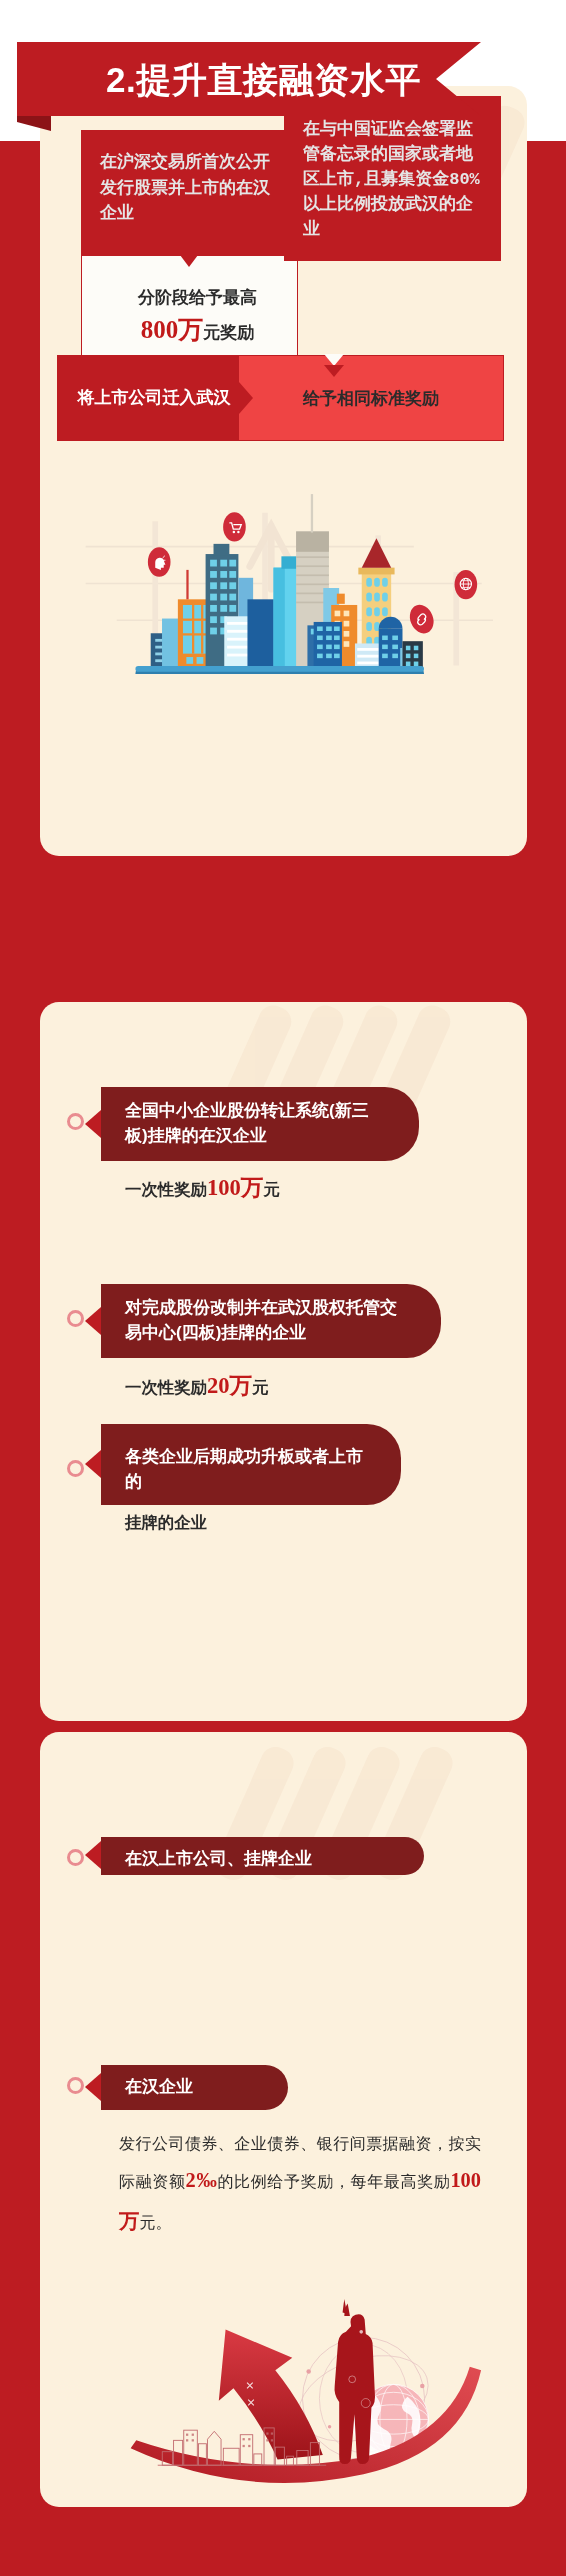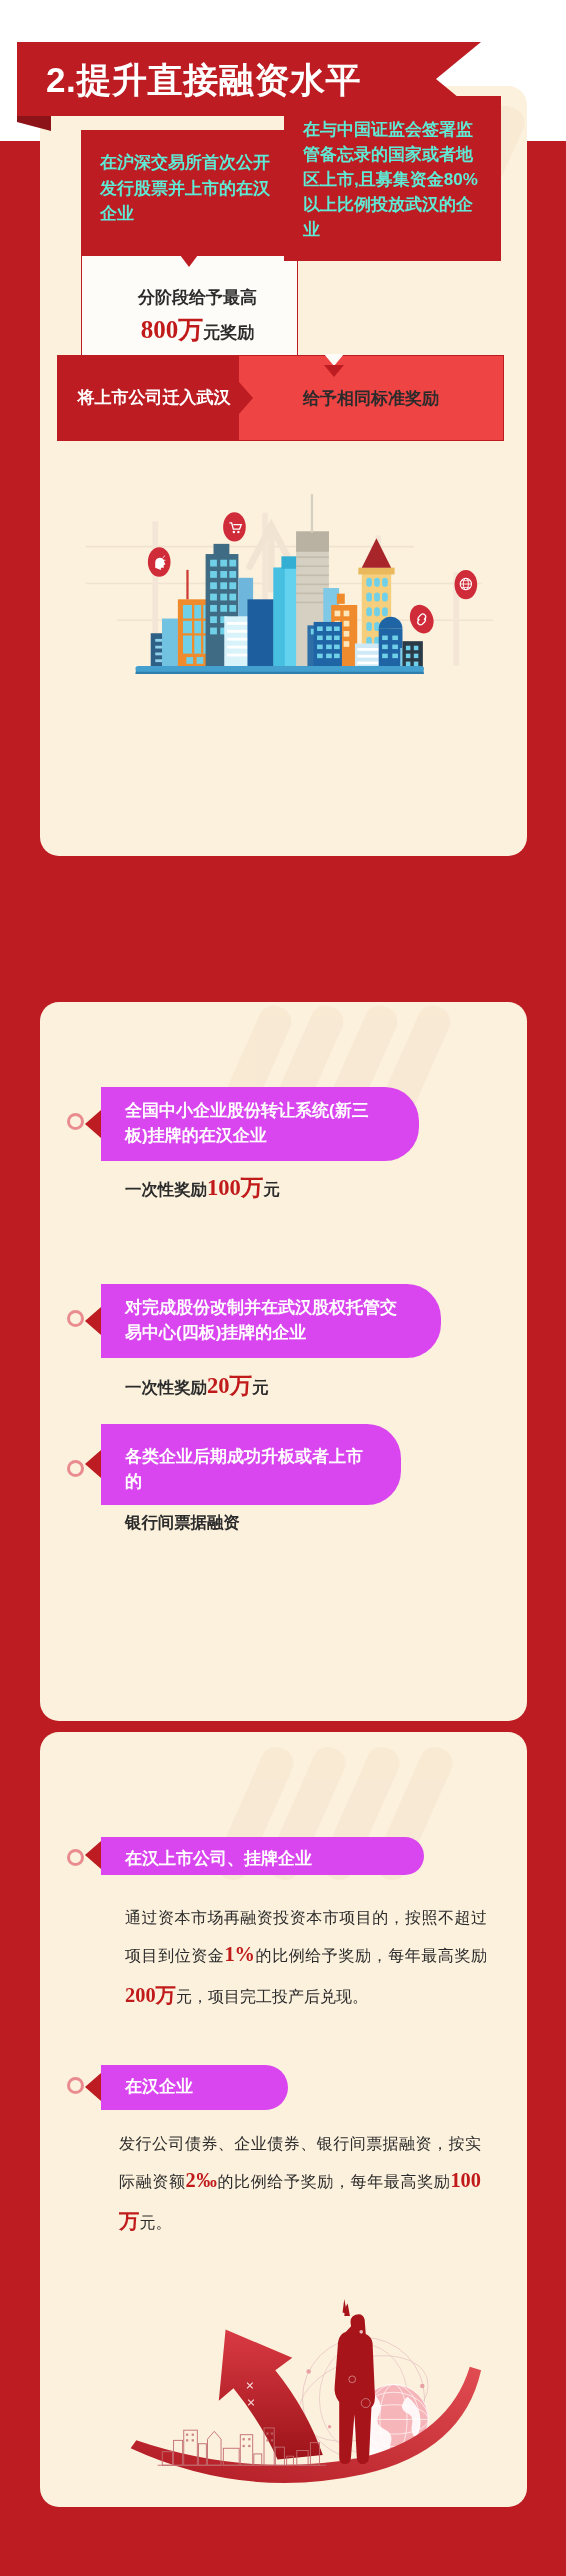--- a/index.html
+++ b/index.html
@@ -49,20 +49,21 @@
   }
   .ribbon {
     position: absolute;
     left: 0; top: 0;
     width: 464px; height: 74px;
     background: #bd1c22;
     clip-path: polygon(0 0, 464px 0, 419px 37px, 464px 74px, 0 74px);
     z-index: 2;
     display: flex;
     align-items: center;
+    justify-content: center;
   }
   .ribbon-title {
     font-size: 35px;
     font-weight: bold;
     color: #ffffff;
     letter-spacing: 0.6px;
     padding-left: 29px;
     line-height: 1;
     white-space: nowrap;
   }
@@ -98,26 +99,27 @@
   
   .col {
     position: absolute;
     width: 217px;
   }
   .col-left  { left: 17px;  top: 44px; margin-left: 24px; }
   .col-right { left: 244px; top: 10.2px; }
 
   .col-head {
     background: #bd1c22;
-    color: #5eead4;
+    color: #e5e5e5;
     font-size: 17px;
     font-weight: bold;
     line-height: 1.48;
     padding: 20.4px 19px 19px 19px;
     position: relative;
+    font-family: Liberation Mono, monospace;
   }
   .col-head.h-left  { min-height: 126px; }
   .col-head.h-right { min-height: 160px; }
 
   .col-body {
     background: #fdfcf8;
     border-left: 1.7px solid #bd1c22;
     border-right: 1.7px solid #bd1c22;
     border-bottom: 1.7px solid #bd1c22;
     position: relative;
@@ -212,21 +214,21 @@
 
   
   .city-ill {
     position: absolute;
     left: 22.6px; top: 373px;
     width: 447px; height: 215px;
   }
   .tag {
     position: absolute;
     left: 61px;
-    background: #d946ef;
+    background: #7f1d1d;
     color: #ffffff;
     font-weight: bold;
     font-size: 17px;
     line-height: 1.46;
     padding: 12.4px 29px 12.4px 24px;
     border-radius: 0 34px 34px 0;
     z-index: 3;
   }
   .tag::before {
     content: "";
@@ -546,37 +548,34 @@
 
   <div class="dot" style="top:308px;"></div>
   <div class="tag" style="top:282px; width:340px;">对完成股份改制并在武汉股权托管交易中心(四板)挂牌的企业</div>
   <div class="sub-line" style="top:368px;">
     <span>一次性奖励</span><span class="hl">20万</span><span>元</span>
   </div>
 
   <div class="dot" style="top:458px;"></div>
   <div class="tag" style="top:422px; width:300px; padding-top:21px; padding-bottom:10.2px;">各类企业后期成功升板或者上市的</div>
   <div class="sub-line" style="top:510px;">
-    <span>银行间票据融资</span>
+    <span>挂牌的企业</span>
   </div>
 </div>
 
 <div class="card" id="card3">
   <div class="card-watermark">
     <div class="wm-stroke" style="left:11.3px;  top:0px; width:33px; height:141px;"></div>
     <div class="wm-stroke" style="left:63px; top:0px; width:33px; height:141px;"></div>
     <div class="wm-stroke" style="left:117px; top:0px; width:33px; height:141px;"></div>
     <div class="wm-stroke" style="left:170px; top:0px; width:33px; height:141px;"></div>
   </div>
 
   <div class="dot" style="top:117px;"></div>
   <div class="tag" style="top:105px; width:323px; padding-top:10.2px; padding-bottom:3px;">在汉上市公司、挂牌企业</div>
-  <div class="para" style="top:170px;">
-    <span>通过资本市场再融资投资本市项目的，按照不超过项目到位资金</span><span class="hl">1%</span><span>的比例给予奖励，每年最高奖励</span><span class="hl">200万</span><span>元，项目完工投产后兑现。</span>
-  </div>
 
   <div class="dot" style="top:345px;"></div>
   <div class="tag" style="top:333px; width:187px; padding-top:10.2px; padding-bottom:10.2px;">在汉企业</div>
   <div class="para" style="top:396px; left:79px;">
     <span>发行公司债券、企业债券、银行间票据融资，按实际融资额</span><span class="hl">2‰</span><span>的比例给予奖励，每年最高奖励</span><span class="hl">100万</span><span>元。</span>
   </div>
 
   <svg class="bottom-ill" viewBox="0 0 720 360">
     <defs>
       <linearGradient id="gr" x1="0" y1="1" x2="1" y2="0">

